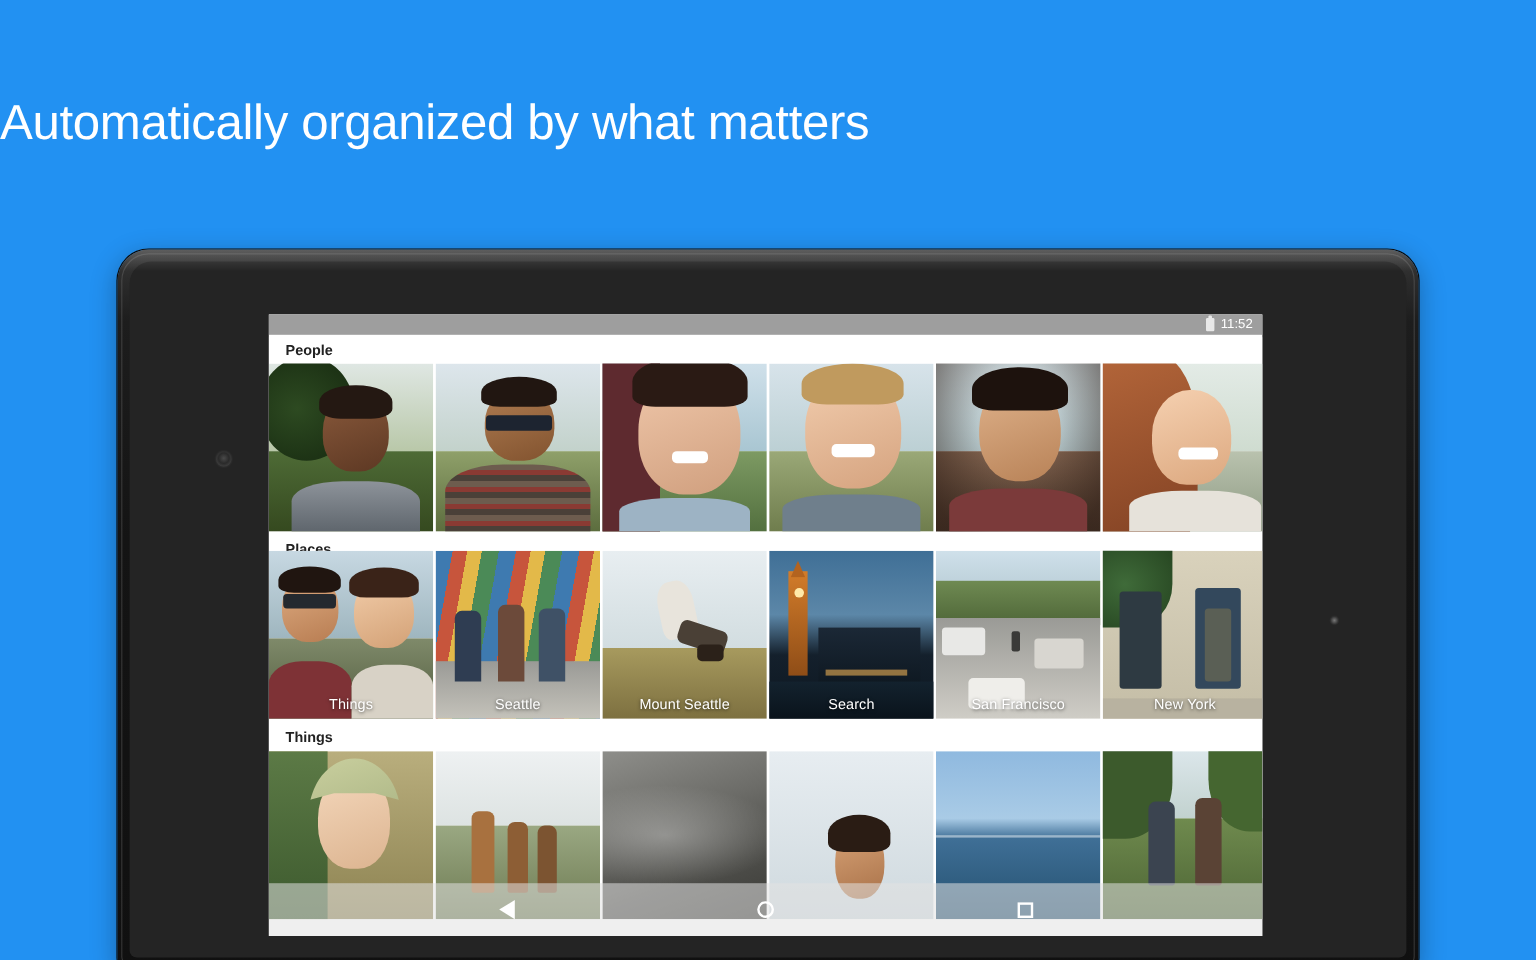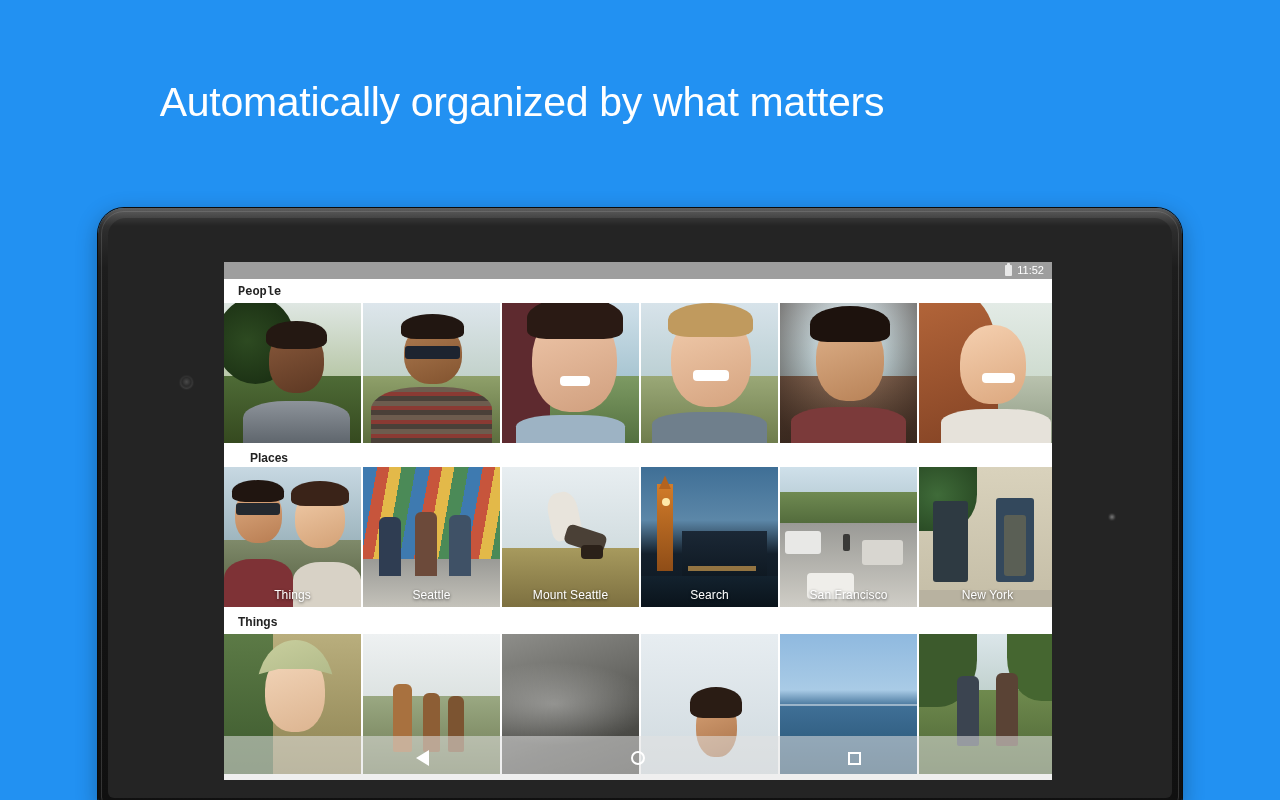--- a/index.html
+++ b/index.html
@@ -18,21 +18,21 @@
     background: #2291f2;
     overflow: hidden;
   }
 
   
   #headline {
     position: absolute;
     left: 0;
     top: 74px;
     width: 1044px;
-    text-align: center;
+    text-align: left;
     color: #ffffff;
     font-size: 41px;
     font-weight: 400;
     letter-spacing: -0.3px;
     line-height: 56px;
     white-space: nowrap;
   }
 
   
   #tablet {
@@ -192,22 +192,22 @@
   
   .section-header {
     font-size: 12px;
     font-weight: bold;
     color: #222222;
     padding: 0 0 0 14px;
     height: 22px;
     line-height: 22px;
     background: #ffffff;
   }
-  .section-header.people  { margin-top: 2px; font-family: Liberation Mono, monospace; }
-  .section-header.places  { height: 24px; line-height: 30px; margin-left: 12px; }
+  .section-header.people  { margin-top: 2px; }
+  .section-header.places  { height: 16px; line-height: 30px; }
   .section-header.things  { height: 27px; line-height: 30px; }
 
   .tile-row {
     display: flex;
     width: 828px;
     height: 140px;
     gap: 2px;
     background: #ffffff;
     overflow: hidden;
   }

